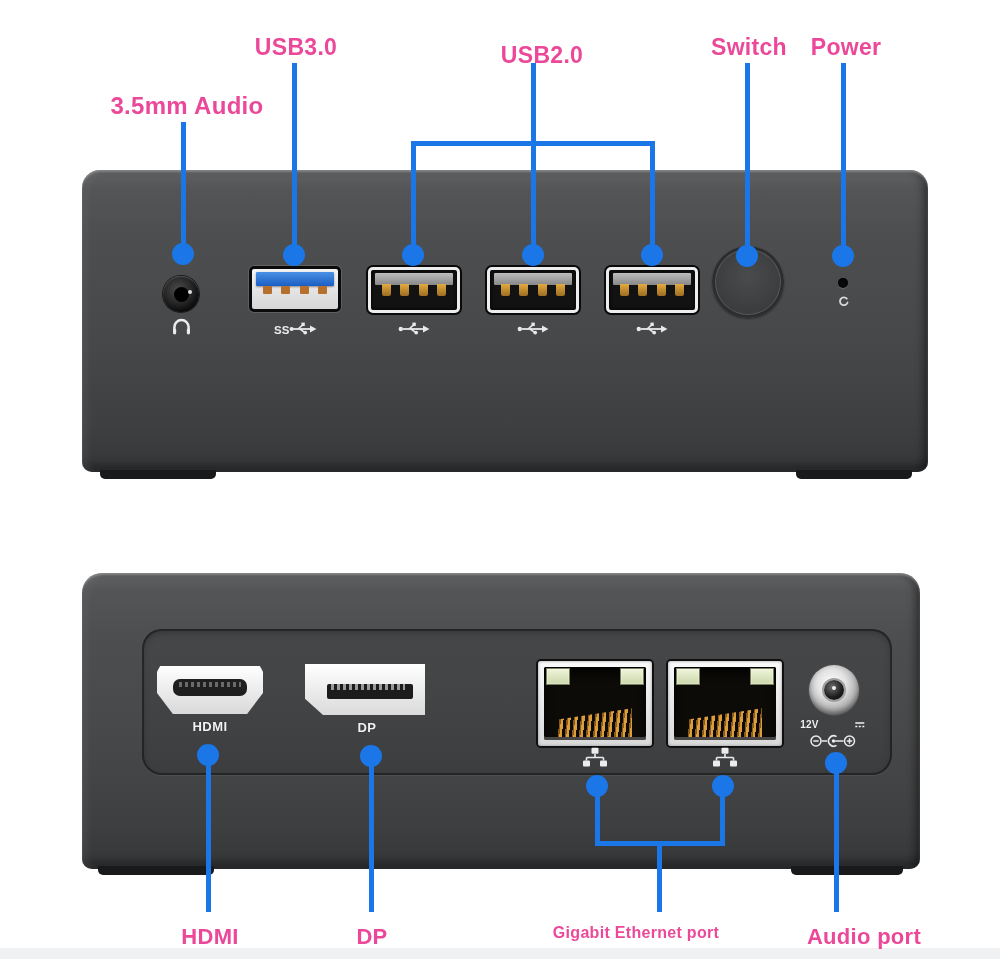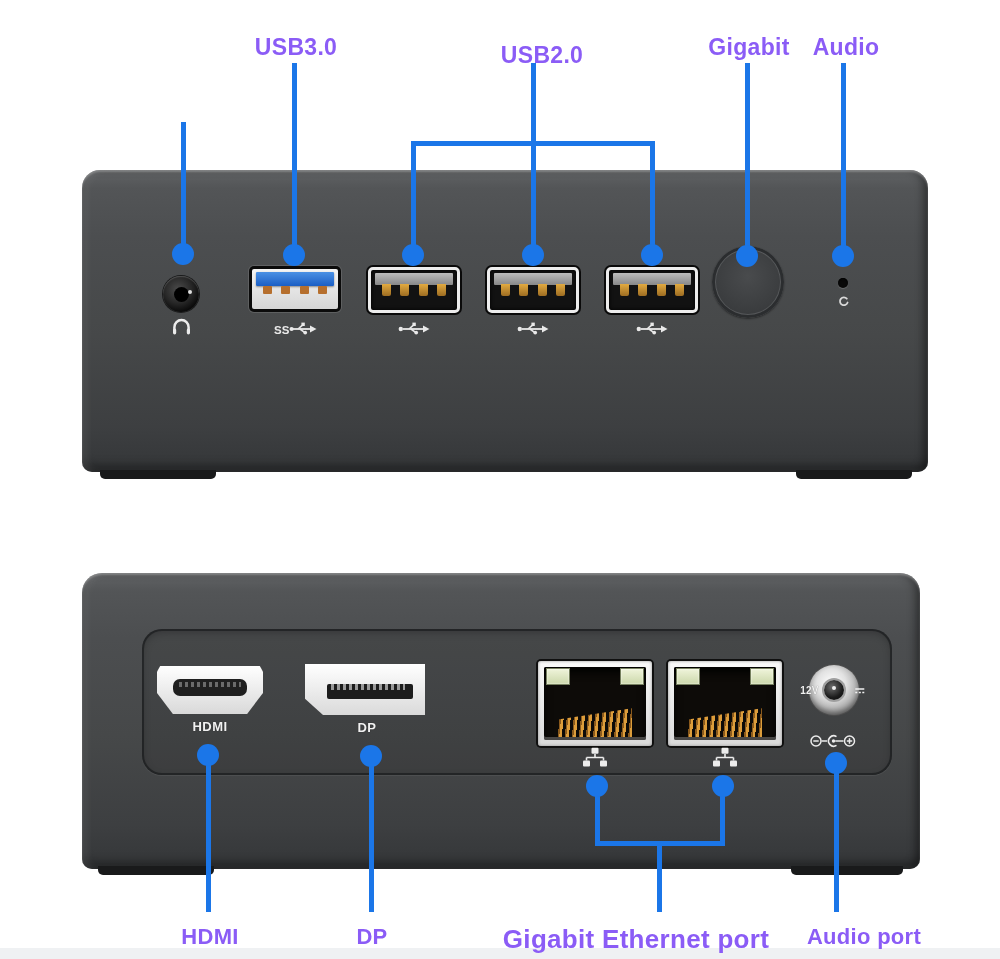--- a/index.html
+++ b/index.html
@@ -1,21 +1,21 @@
 <!DOCTYPE html>
 <html><head>
 <meta charset="utf-8">
 <style>
   html,body{margin:0;padding:0;background:#ffffff;}
   .canvas{position:relative;width:1000px;height:959px;background:#fff;overflow:hidden;
           font-family:"Liberation Sans","DejaVu Sans",sans-serif;}
 
   
   .lbl{position:absolute;transform:translateX(-50%);font-weight:bold;font-size:23px;
-       color:#8b5cf6;white-space:nowrap;letter-spacing:.3px;z-index:6;}
+       color:#ec4899;white-space:nowrap;letter-spacing:.3px;z-index:6;}
 
   
   .lead{position:absolute;width:5px;background:#1b76e8;z-index:5;}
   .lead.h{height:5px;}
   .dot{position:absolute;width:22px;height:22px;border-radius:50%;background:#1b76e8;z-index:6;}
 
   
   .device{position:absolute;border-radius:18px 18px 10px 10px;
     background:linear-gradient(180deg,#616365 0%,#535557 6%,#4c4e50 22%,#464849 55%,#3d3f41 85%,#343638 100%);
     box-shadow:inset 0 2px 2px rgba(255,255,255,.25),
@@ -112,24 +112,25 @@
 </style>
 </head>
 <body>
 
 <div class="canvas">
 
   <div class="device" style="left:82px;top:170px;width:846px;height:302px;"></div>
   <div class="foot" style="left:100px;top:470px;width:116px;height:9px;"></div>
   <div class="foot" style="left:796px;top:470px;width:116px;height:9px;"></div>
 
+  <div class="lbl" style="left:187px;top:92px;font-size:24px;">3.5mm Audio</div>
   <div class="lbl" style="left:296px;top:34px;">USB3.0</div>
   <div class="lbl" style="left:542px;top:42px;">USB2.0</div>
-  <div class="lbl" style="left:749px;top:34px;">Gigabit</div>
-  <div class="lbl" style="left:846px;top:34px;">Audio</div>
+  <div class="lbl" style="left:749px;top:34px;">Switch</div>
+  <div class="lbl" style="left:846px;top:34px;">Power</div>
 
   <div class="lead" style="left:181px;top:122px;height:133px;"></div>
   <div class="lead" style="left:292px;top:63px;height:192px;"></div>
   <div class="lead" style="left:531px;top:63px;height:192px;"></div>
   <div class="lead h" style="left:411px;top:141px;width:244px;"></div>
   <div class="lead" style="left:411px;top:143px;height:112px;"></div>
   <div class="lead" style="left:650px;top:143px;height:112px;"></div>
   <div class="lead" style="left:745px;top:63px;height:193px;"></div>
   <div class="lead" style="left:841px;top:63px;height:193px;"></div>
 
@@ -267,21 +268,21 @@
     <rect x="18" y="13.5" width="7" height="6" rx="1" fill="#ececec"></rect>
   </svg>
   <svg class="icon" style="left:712px;top:747px;" width="26" height="21" viewBox="0 0 26 21">
     <rect x="9.5" y="0.8" width="7" height="6" rx="1" fill="#ececec"></rect>
     <path d="M13 7 V10.5 M4.5 10.5 H21.5 M4.5 10.5 V13.5 M21.5 10.5 V13.5" stroke="#ececec" stroke-width="1.6" fill="none"></path>
     <rect x="1" y="13.5" width="7" height="6" rx="1" fill="#ececec"></rect>
     <rect x="18" y="13.5" width="7" height="6" rx="1" fill="#ececec"></rect>
   </svg>
 
   <div class="pjack" style="left:809px;top:665px;width:50px;height:50px;"></div>
-  <div class="mark small" style="left:833px;top:685px;gap:36px;">
+  <div class="mark small" style="left:833px;top:719px;gap:36px;">
     <span>12V</span>
     <svg width="11" height="8" viewBox="0 0 11 8">
       <path d="M1 2 H10 M1 5.5 H3 M4.5 5.5 H6.5 M8 5.5 H10" stroke="#f1f1f1" stroke-width="1.4"></path>
     </svg>
   </div>
   <svg class="icon" style="left:809px;top:733px;" width="48" height="16" viewBox="0 0 48 16">
     <circle cx="7" cy="8" r="5" fill="none" stroke="#ececec" stroke-width="1.5"></circle>
     <path d="M4.3 8 H9.7" stroke="#ececec" stroke-width="1.5"></path>
     <path d="M12.5 8 H18" stroke="#ececec" stroke-width="1.5"></path>
     <path d="M27.5 3.6 A5.2 5.2 0 1 0 27.5 12.4" fill="none" stroke="#ececec" stroke-width="1.6"></path>
@@ -300,17 +301,17 @@
   <div class="lead" style="left:206px;top:755px;height:157px;"></div>
   <div class="lead" style="left:369px;top:756px;height:156px;"></div>
   <div class="lead" style="left:595px;top:786px;height:60px;"></div>
   <div class="lead" style="left:720px;top:786px;height:60px;"></div>
   <div class="lead h" style="left:595px;top:841px;width:130px;"></div>
   <div class="lead" style="left:657px;top:841px;height:71px;"></div>
   <div class="lead" style="left:834px;top:763px;height:149px;"></div>
 
   <div class="lbl" style="left:210px;top:924px;font-size:22px;">HDMI</div>
   <div class="lbl" style="left:372px;top:924px;font-size:22px;">DP</div>
-  <div class="lbl" style="left:636px;top:924px;font-size:26px;text-align:center;">Gigabit Ethernet port</div>
+  <div class="lbl" style="left:636px;top:924px;font-size:16px;text-align:center;">Gigabit Ethernet port</div>
   <div class="lbl" style="left:864px;top:924px;font-size:22px;">Audio port</div>
 
   <div class="band"></div>
 </div>
 
 </body></html>

